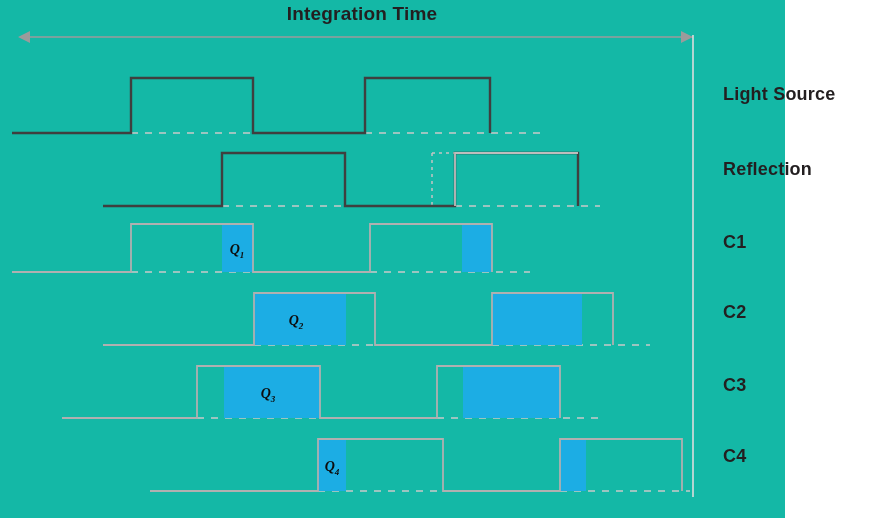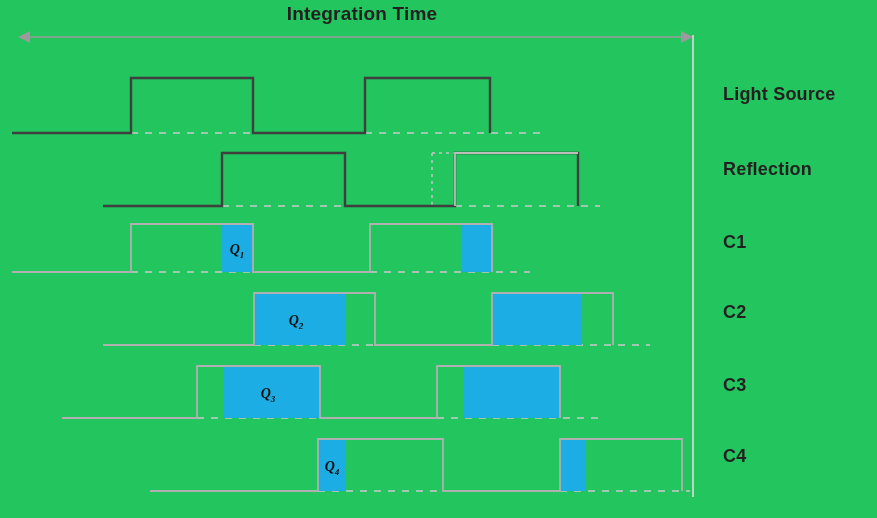--- a/index.html
+++ b/index.html
@@ -8,23 +8,23 @@
     background: #ffffff;
   }
   body {
     width: 877px;
     height: 518px;
     font-family: "Liberation Sans", sans-serif;
     overflow: hidden;
   }
   #diagram-root {
     position: relative;
-    width: 877px;
+    width: 785px;
     height: 518px;
-    background: #22c55e;
+    background: #14b8a6;
   }
   svg.canvas {
     position: absolute;
     left: 0;
     top: 0;
     width: 877px;
     height: 518px;
   }
   .title-text {
     font-family: "Liberation Sans", sans-serif;

